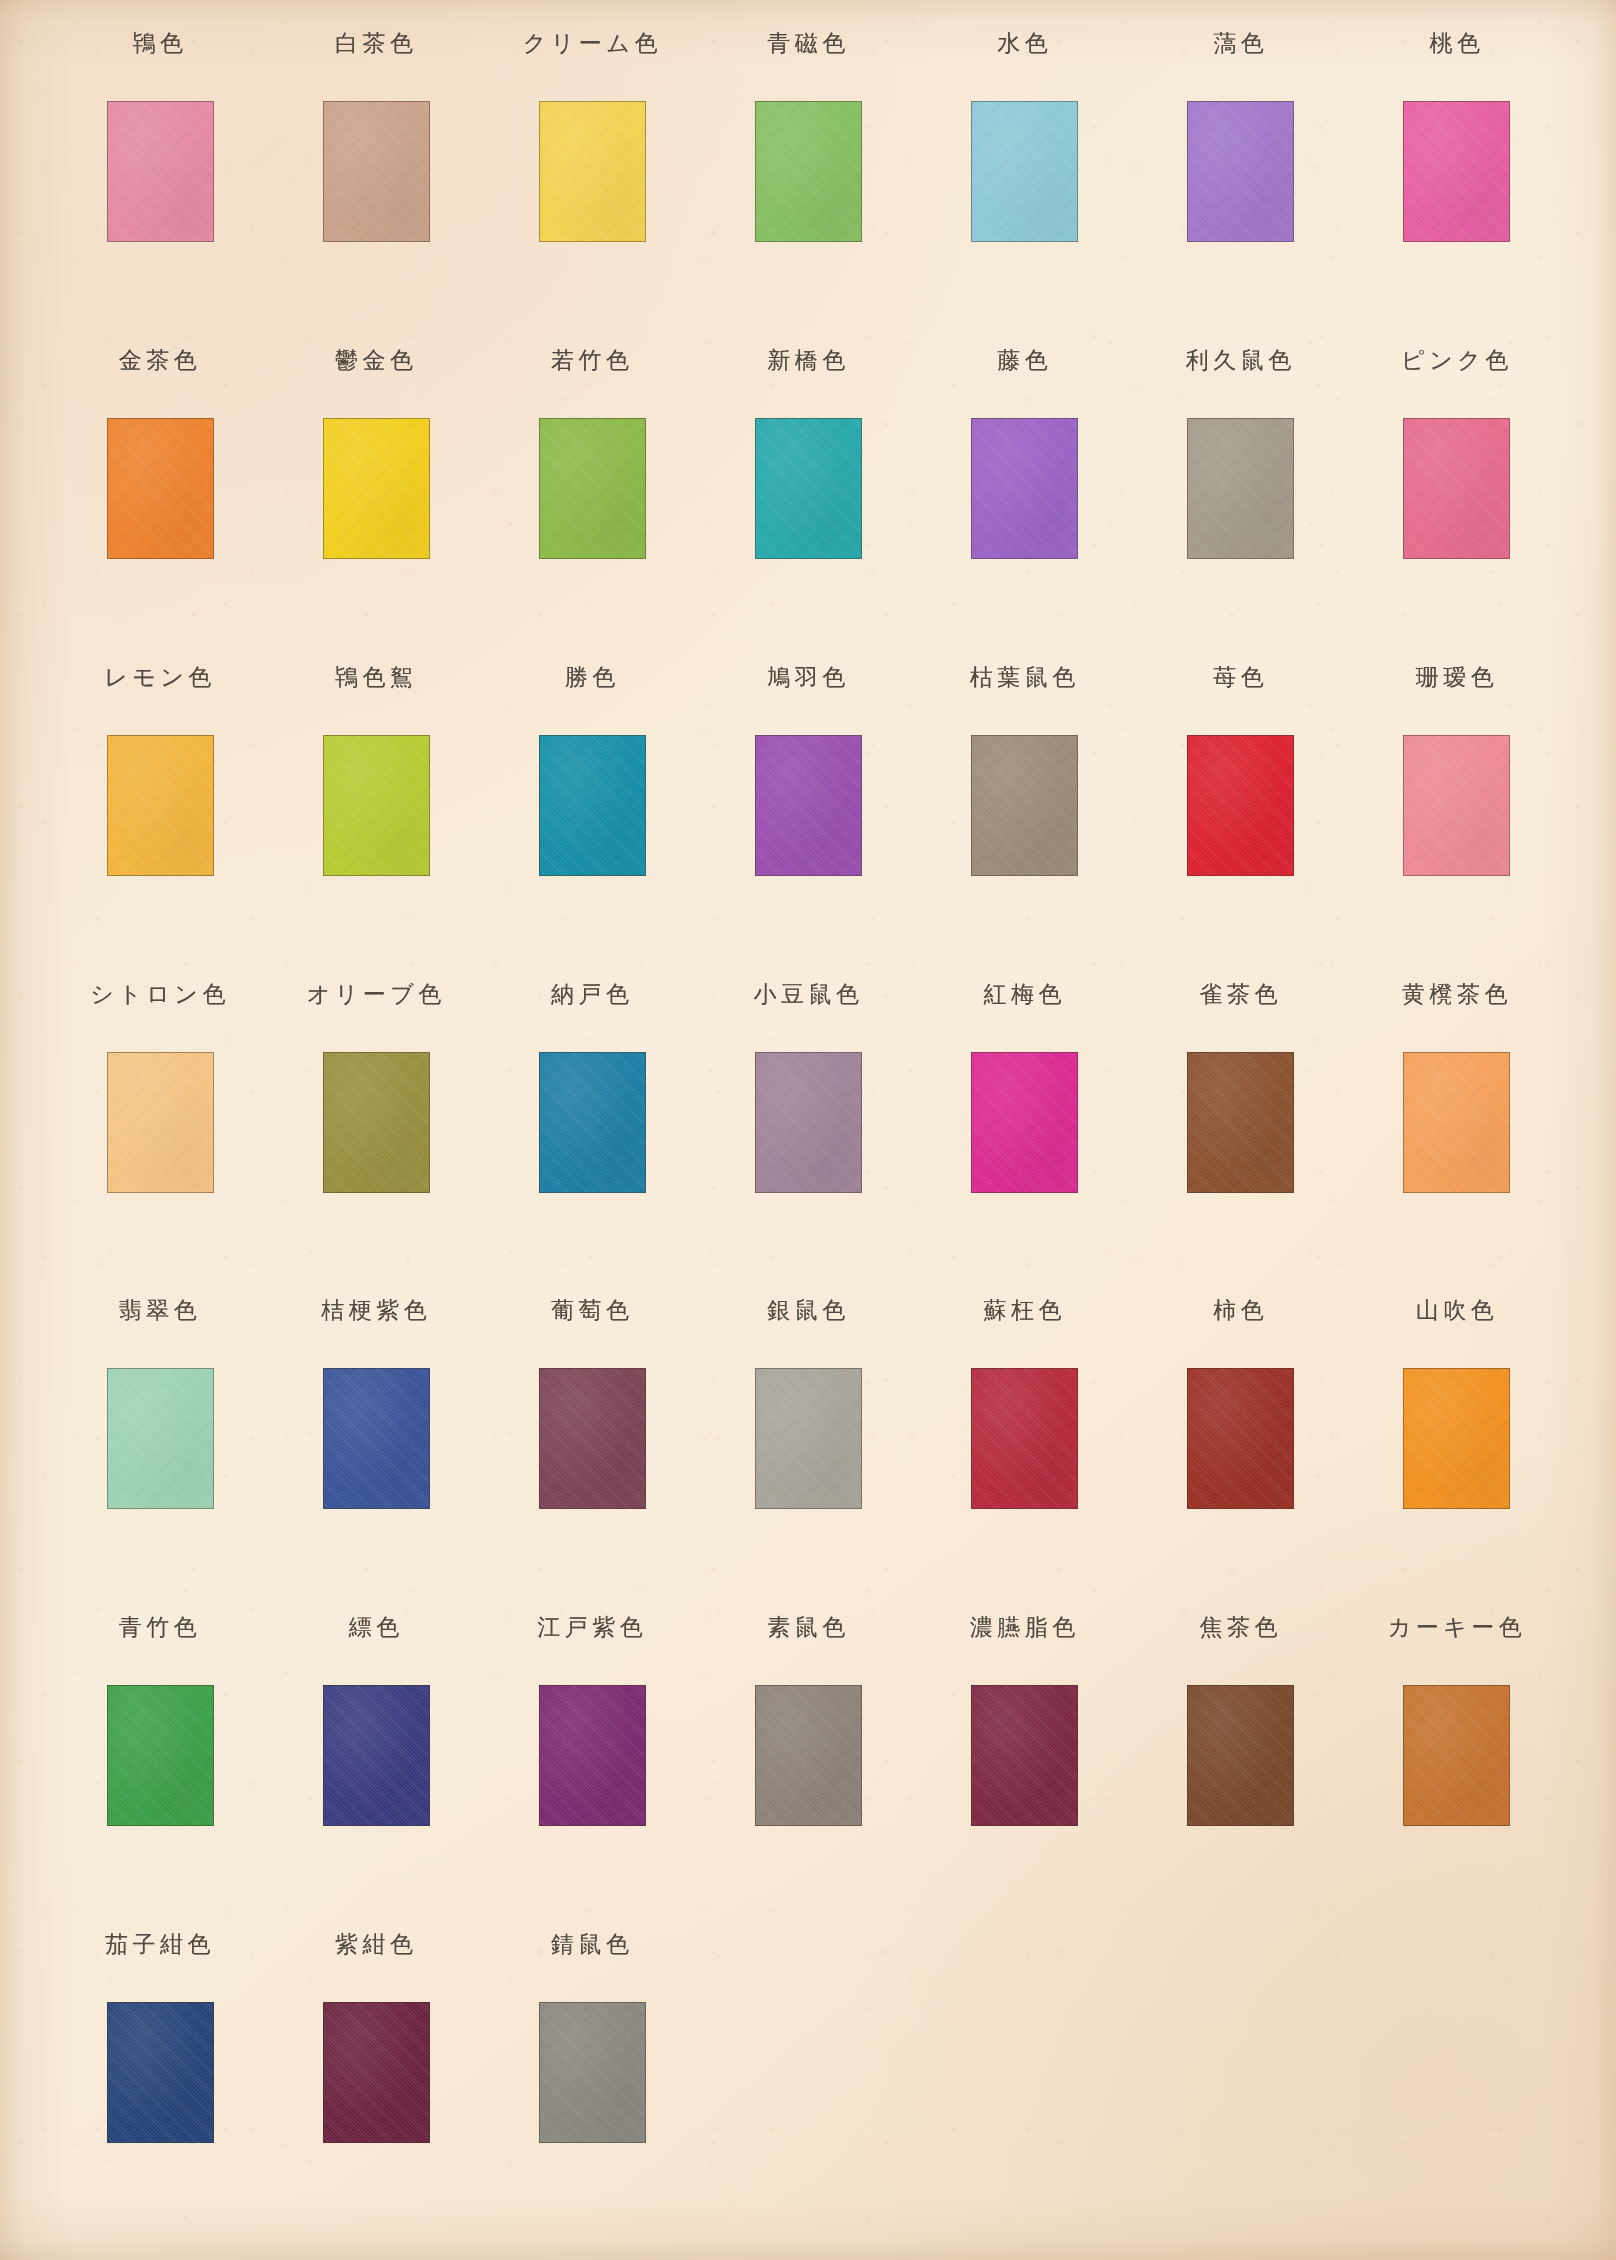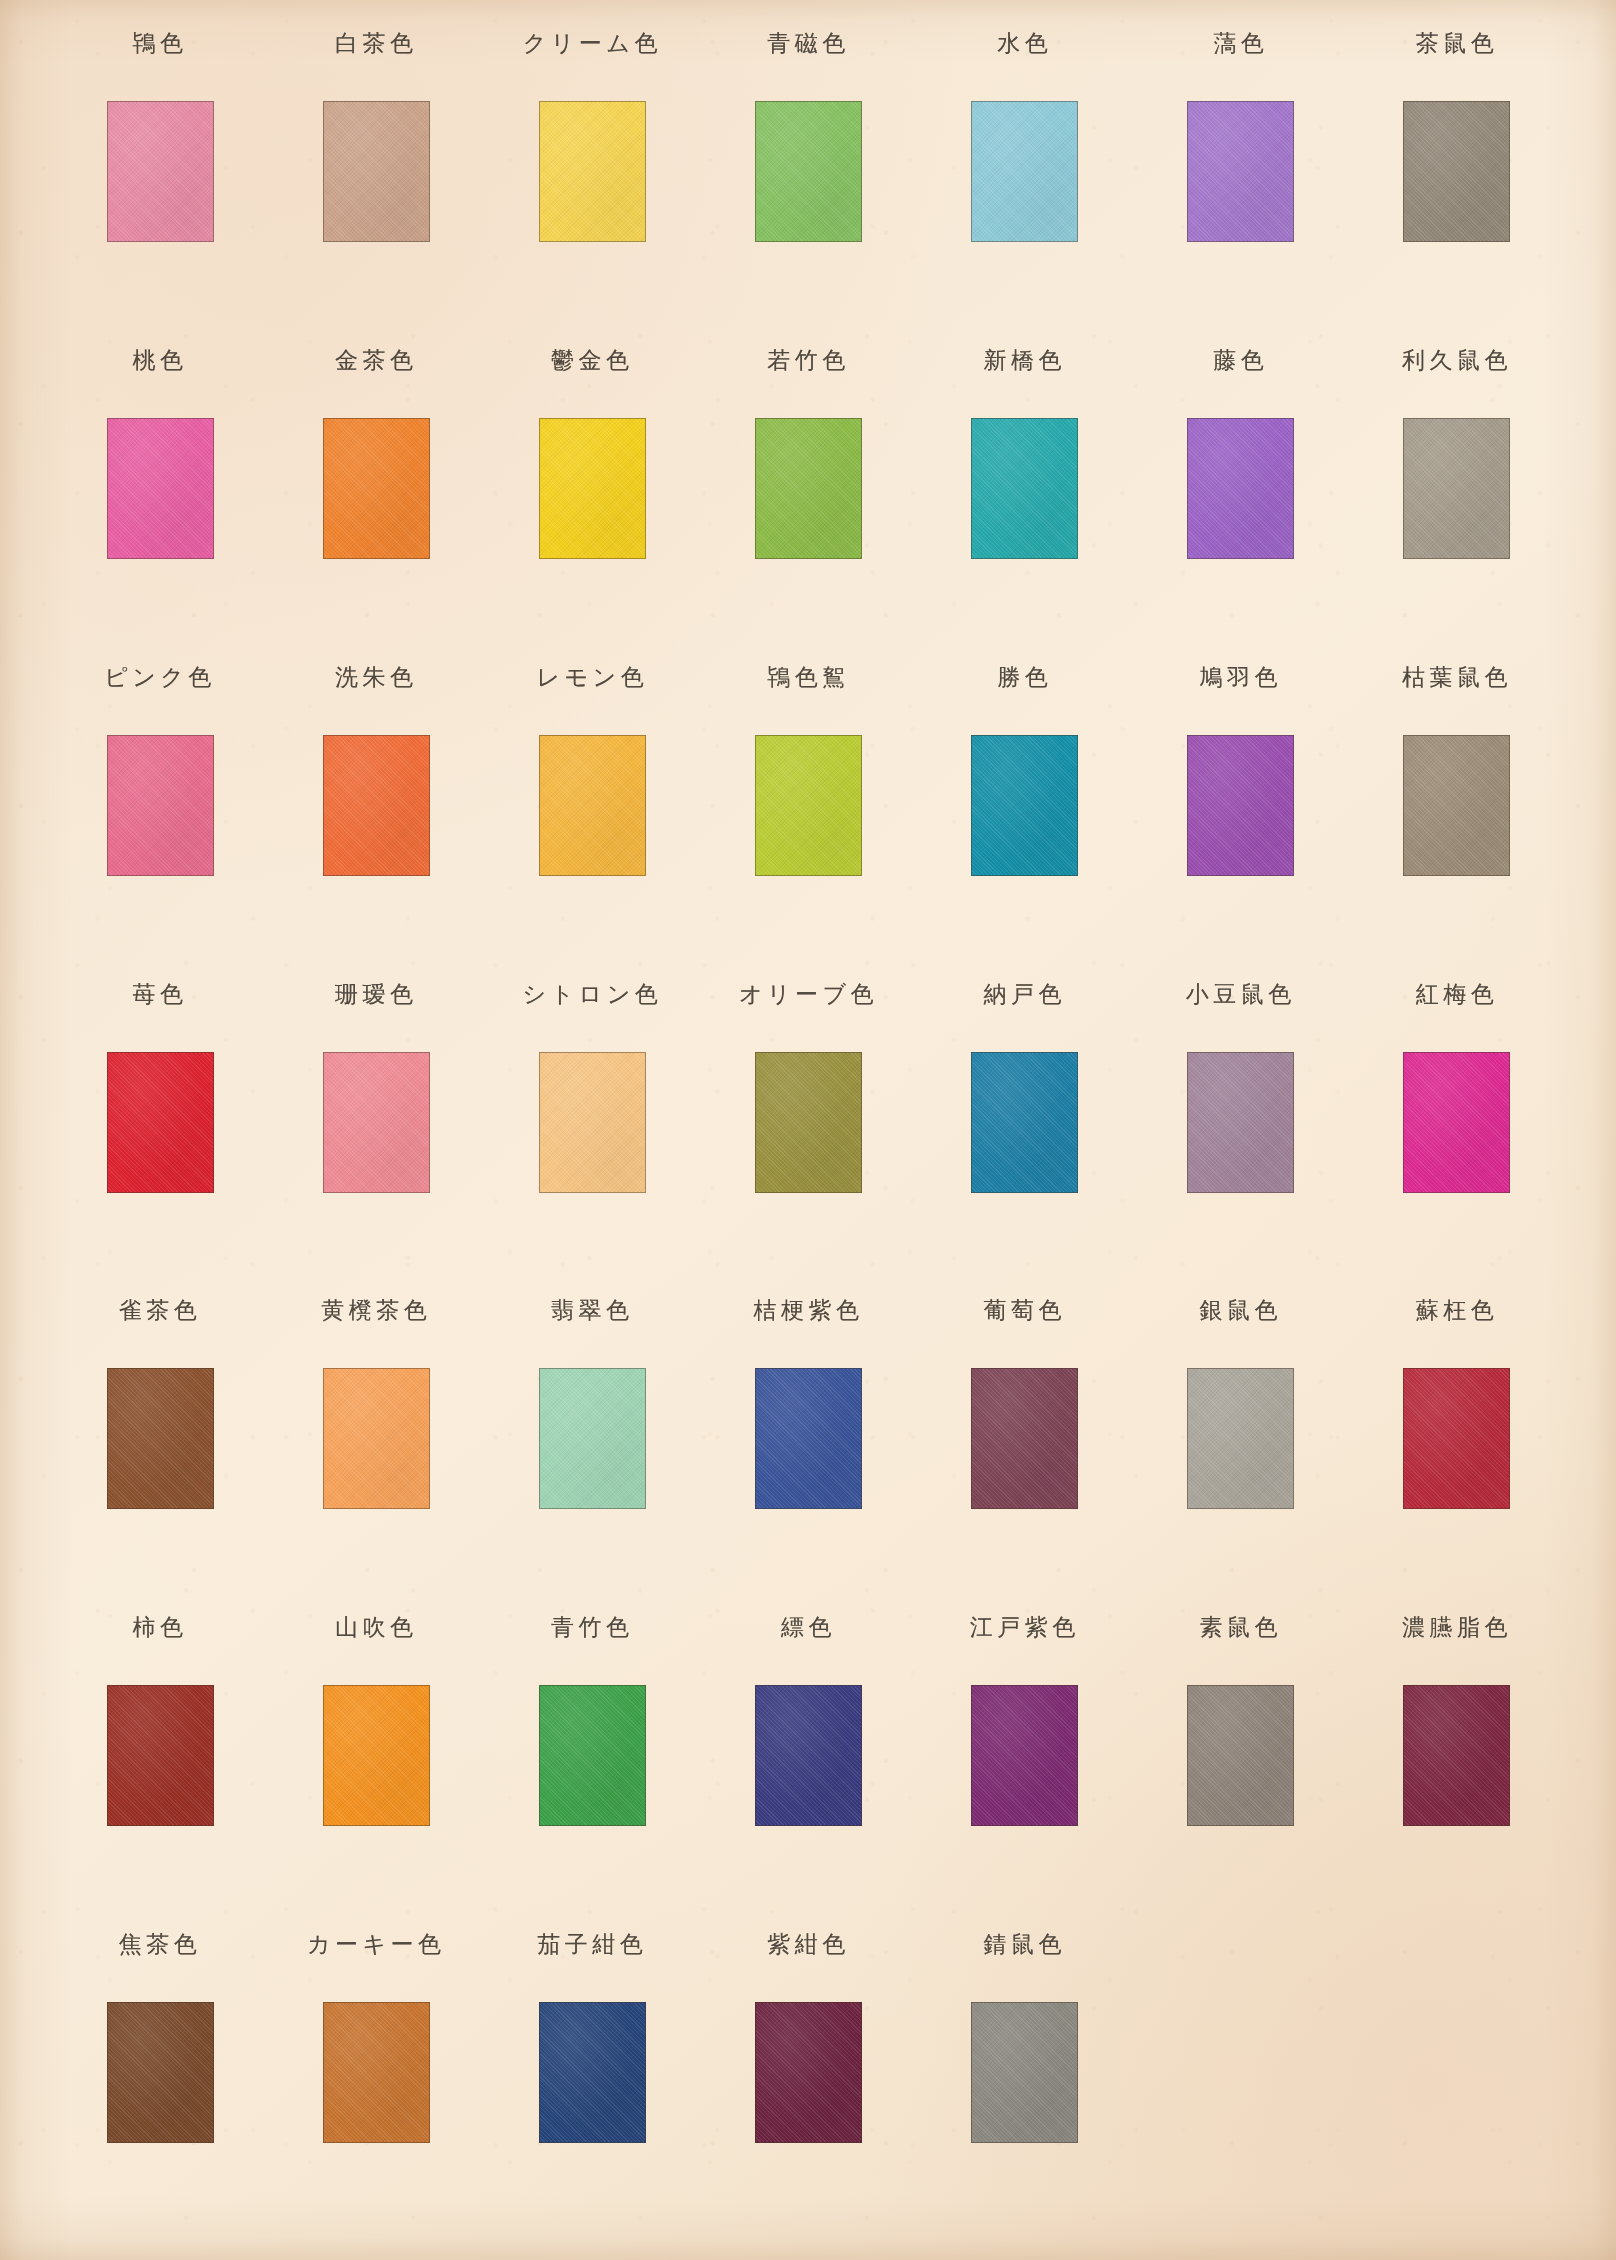--- a/index.html
+++ b/index.html
@@ -134,24 +134,20 @@
       </div>
       <div class="cell">
         <div class="swatch-label">水色</div>
         <div class="swatch" style="background-color: rgb(142, 202, 216);"></div>
       </div>
       <div class="cell">
         <div class="swatch-label">薃色</div>
         <div class="swatch" style="background-color: rgb(163, 119, 203);"></div>
       </div>
       <div class="cell">
-        <div class="swatch-label">茶鼠色</div>
-        <div class="swatch" style="background-color: rgb(147, 137, 122);"></div>
-      </div>
-      <div class="cell">
         <div class="swatch-label">桃色</div>
         <div class="swatch" style="background-color: rgb(232, 95, 163);"></div>
       </div>
       <div class="cell">
         <div class="swatch-label">金茶色</div>
         <div class="swatch" style="background-color: rgb(240, 131, 46);"></div>
       </div>
       <div class="cell">
         <div class="swatch-label">鬱金色</div>
         <div class="swatch" style="background-color: rgb(244, 208, 30);"></div>
@@ -168,24 +164,20 @@
         <div class="swatch-label">藤色</div>
         <div class="swatch" style="background-color: rgb(155, 99, 198);"></div>
       </div>
       <div class="cell">
         <div class="swatch-label">利久鼠色</div>
         <div class="swatch" style="background-color: rgb(164, 155, 139);"></div>
       </div>
       <div class="cell">
         <div class="swatch-label">ピンク色</div>
         <div class="swatch" style="background-color: rgb(232, 108, 142);"></div>
-      </div>
-      <div class="cell">
-        <div class="swatch-label">洗朱色</div>
-        <div class="swatch" style="background-color: rgb(240, 108, 56);"></div>
       </div>
       <div class="cell">
         <div class="swatch-label">レモン色</div>
         <div class="swatch" style="background-color: rgb(244, 182, 62);"></div>
       </div>
       <div class="cell">
         <div class="swatch-label">鴇色鴽</div>
         <div class="swatch" style="background-color: rgb(185, 204, 51);"></div>
       </div>
       <div class="cell">

